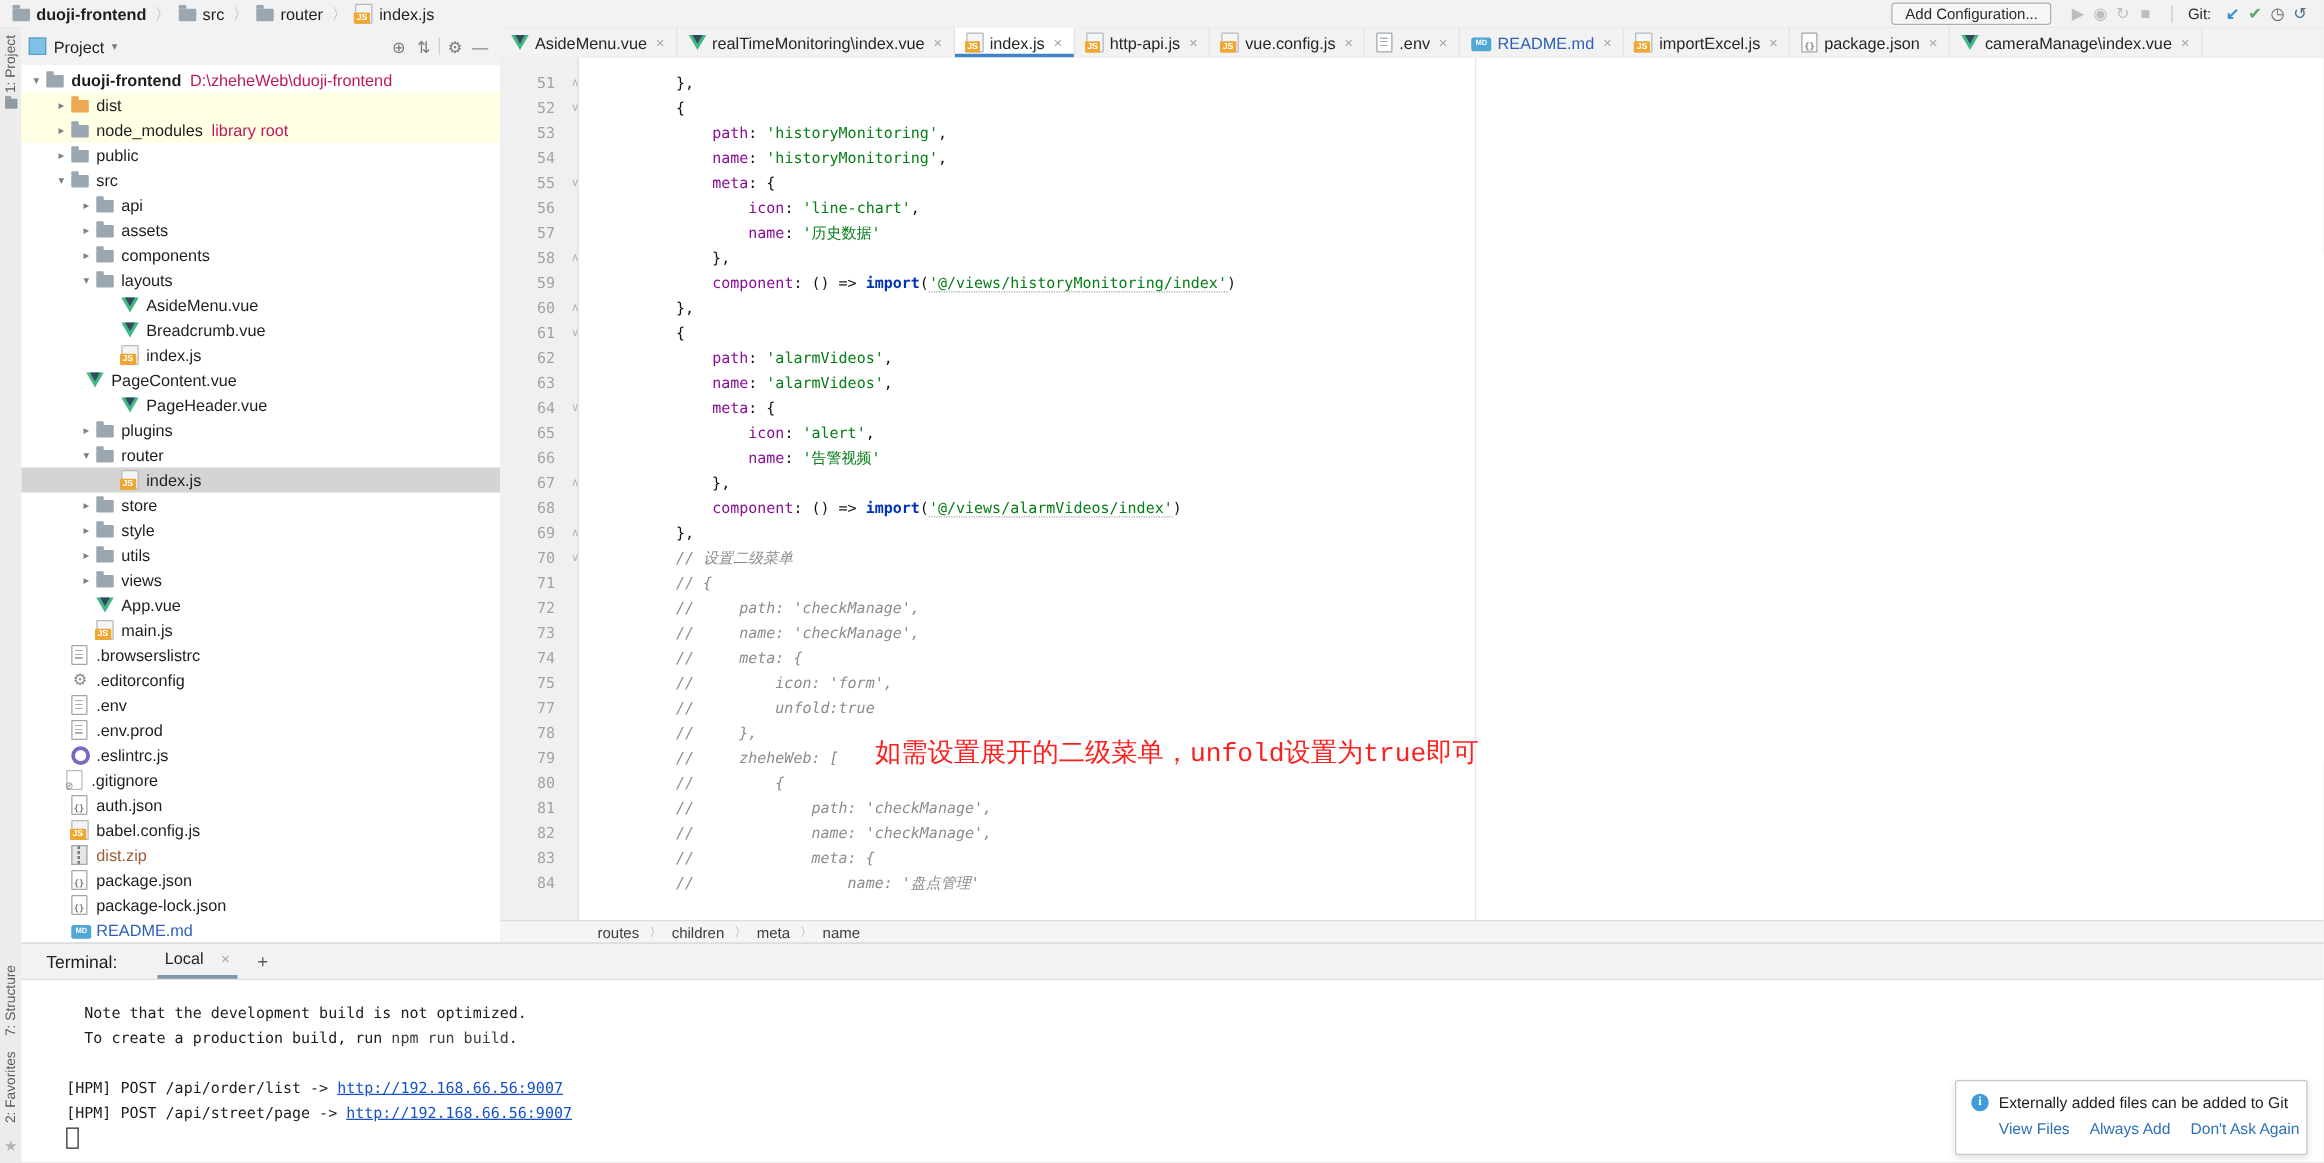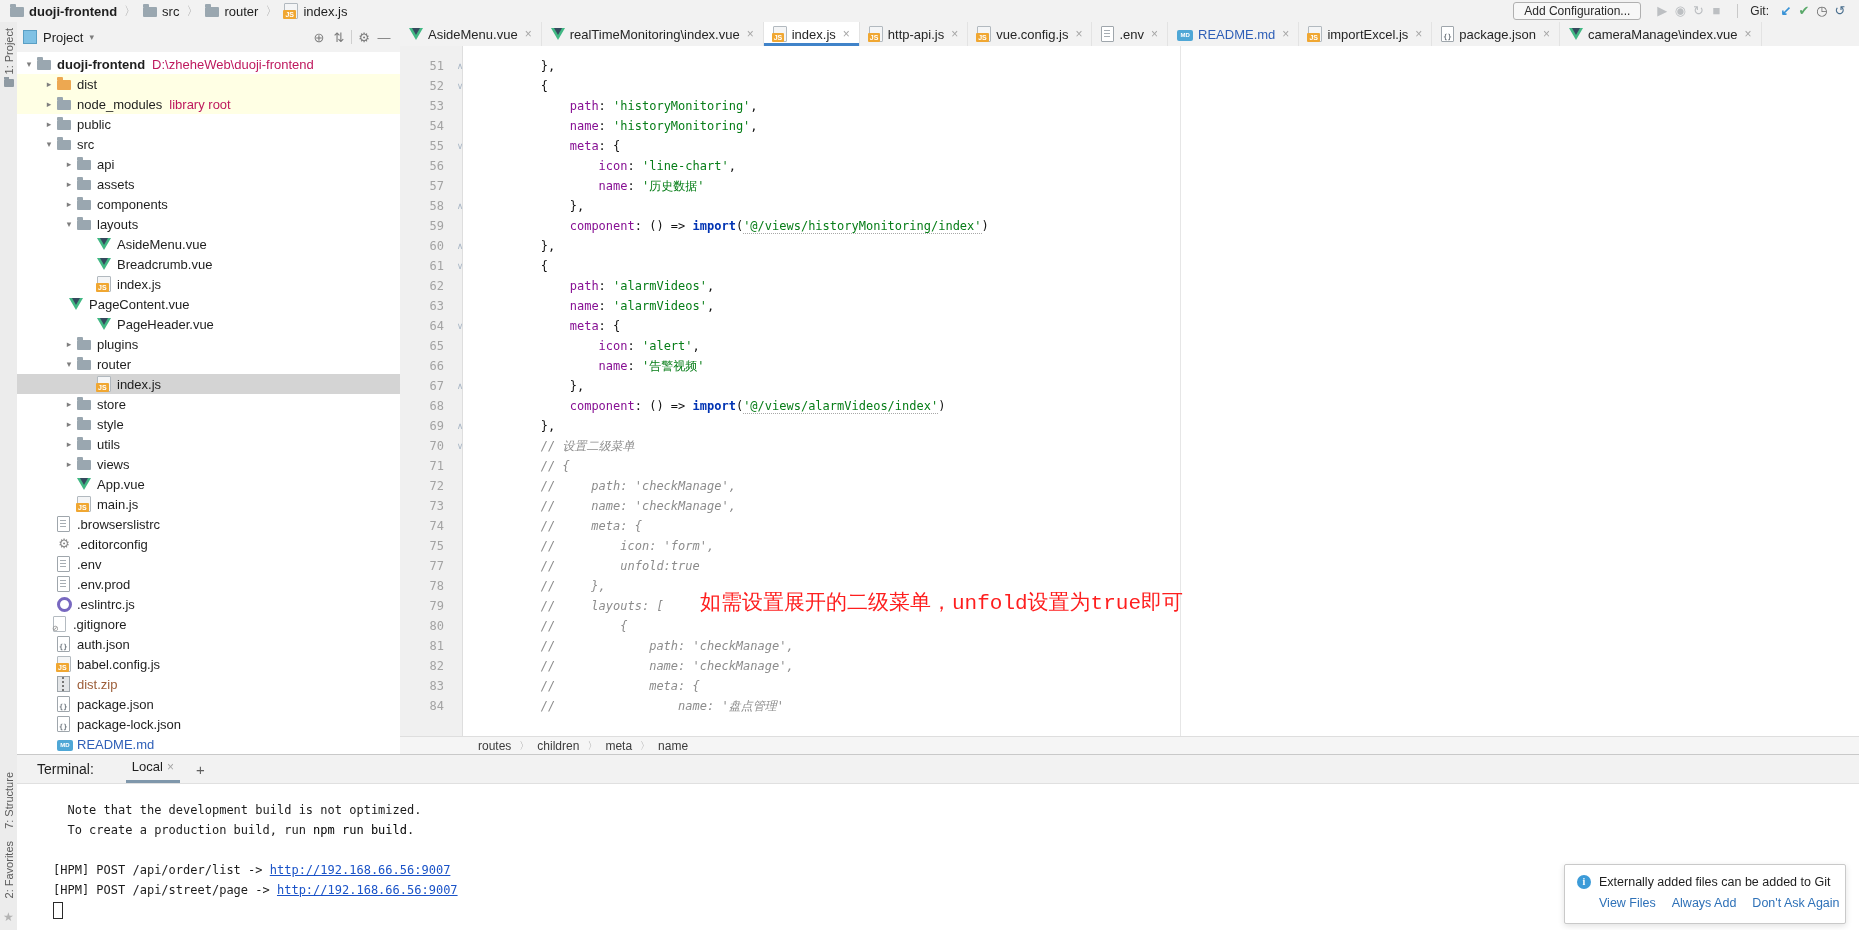--- a/index.html
+++ b/index.html
@@ -102,28 +102,28 @@
 
   
   #ed-breadcrumb{position:absolute;left:400px;top:736px;right:0;height:18px;background:#f5f5f5;border-top:1px solid #dedede;display:flex;align-items:center;padding-left:78px;gap:8px;}
   .edbc-item{font-size:12px;color:#3c3c3c;}
   .edbc-sep{color:#9e9e9e;font-size:10px;}
 
   
   #terminal{position:absolute;left:17px;top:754px;right:0;bottom:0;background:#ffffff;border-top:1px solid #c9c9c9;}
   #term-header{height:28px;background:#f2f2f2;border-bottom:1px solid #e0e0e0;display:flex;align-items:flex-end;}
   #term-title{font-size:14px;color:#1e1e1e;margin:0 0 6px 20px;}
-  #term-tab{display:flex;align-items:center;gap:4px;margin-left:32px;padding:0 6px 6px 6px;border-bottom:3px solid #7f97ab;justify-content:flex-end;}
+  #term-tab{display:flex;align-items:center;gap:14px;margin-left:32px;padding:0 6px 6px 6px;border-bottom:3px solid #7f97ab;justify-content:flex-end;}
   #term-tab-label{font-size:13px;color:#1e1e1e;}
   #term-tab-close{color:#a5a5a5;font-size:12px;}
   #term-plus{color:#5e5e5e;font-size:15px;margin:0 0 5px 16px;}
   #term-body{padding:16px 0 0 16px;margin-left:20px;}
   .term-line{margin:0;font:12px/20px "DejaVu Sans Mono",monospace;white-space:pre;min-height:20px;}
   .tm-t{color:#1c1c1c;}
-  .tm-cy{color:#000000;}
+  .tm-cy{color:#404040;}
   .tm-lk{color:#1a53c8;text-decoration:underline;}
   #term-cursor{display:inline-block;width:8px;height:15px;border:1px solid #2a2a2a;vertical-align:middle;}
 
   
   #notification{position:absolute;left:1564px;top:864px;width:282px;height:60px;background:#ffffff;border:1px solid #c9c9c9;border-radius:2px;box-shadow:0 2px 6px rgba(0,0,0,0.12);padding:10px 0 0 12px;box-sizing:border-box;}
   #notif-row1{display:flex;align-items:center;gap:8px;}
   #notif-icon{width:14px;height:14px;border-radius:50%;background:#3c9bd8;color:#fff;font:bold 10px/14px "Liberation Serif",serif;text-align:center;flex:none;}
   #notif-msg{font-size:12.5px;color:#1e1e1e;white-space:nowrap;}
   #notif-links{display:flex;gap:16px;margin:7px 0 0 22px;}
   .notif-link{font-size:12.5px;color:#2e71b8;cursor:pointer;white-space:nowrap;}
@@ -630,21 +630,21 @@
           <pre class="code-text"><span class="tok-c">        //         unfold:true</span></pre>
         </div>
         <div class="code-line">
           <span class="ln">78</span>
           <span class="fold"></span>
           <pre class="code-text"><span class="tok-c">        //     },</span></pre>
         </div>
         <div class="code-line">
           <span class="ln">79</span>
           <span class="fold"></span>
-          <pre class="code-text"><span class="tok-c">        //     layouts: [</span></pre>
+          <pre class="code-text"><span class="tok-c">        //     zheheWeb: [</span></pre>
         </div>
         <div class="code-line">
           <span class="ln">80</span>
           <span class="fold"></span>
           <pre class="code-text"><span class="tok-c">        //         {</span></pre>
         </div>
         <div class="code-line">
           <span class="ln">81</span>
           <span class="fold"></span>
           <pre class="code-text"><span class="tok-c">        //             path: 'checkManage',</span></pre>

